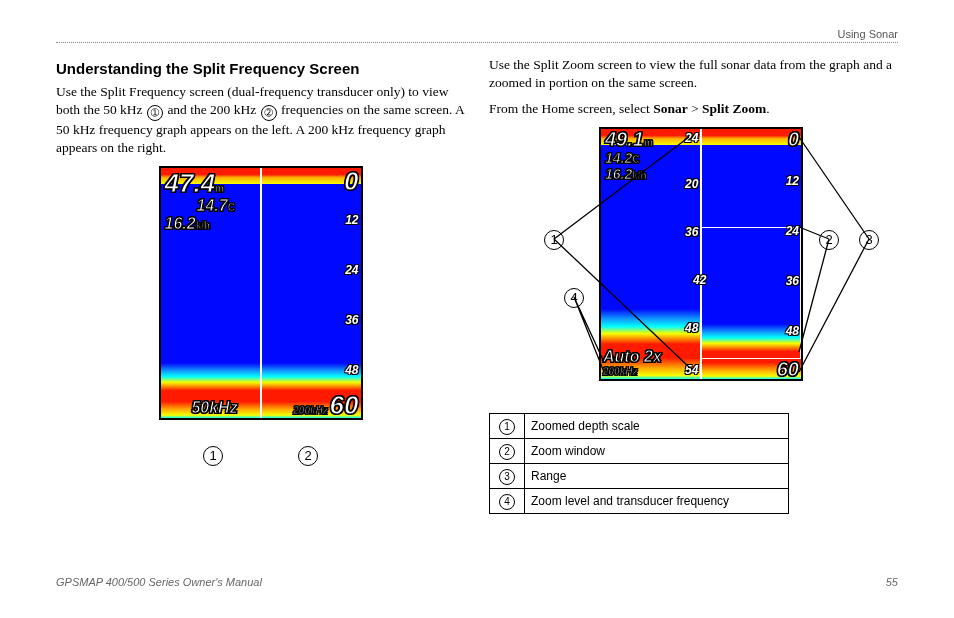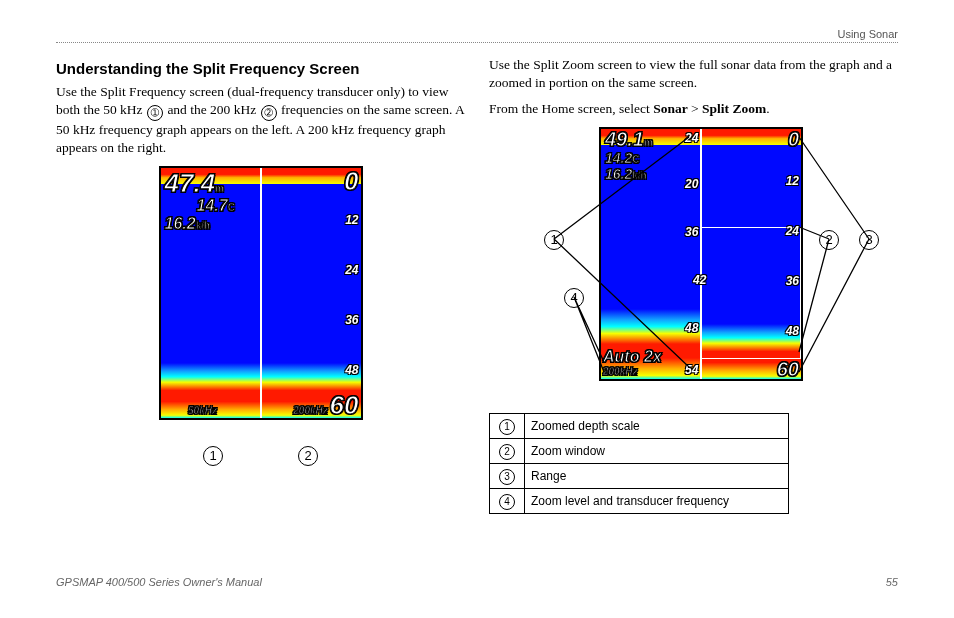--- a/index.html
+++ b/index.html
@@ -224,21 +224,21 @@
           <div class="overlay-label ov-med" style="left:4px;top:30px;margin-left:32px;"><span>14.7</span><span class="ov-unit">C</span></div>
           <div class="overlay-label ov-med" style="left:4px;top:48px;"><span>16.2</span><span class="ov-unit">k/h</span></div>
 
           <div class="overlay-label ov-big" style="right:2px;top:0;">0</div>
           <div class="tick" style="top:45px;">12</div>
           <div class="tick" style="top:95px;">24</div>
           <div class="tick" style="top:145px;">36</div>
           <div class="tick" style="top:195px;">48</div>
           <div class="overlay-label ov-big" style="right:2px;bottom:0;">60</div>
 
-          <div class="overlay-label ov-sml" style="left:42px;bottom:2px;transform:translateX(-50%);font-size:10px;">50kHz</div>
+          <div class="overlay-label ov-sml" style="left:54px;bottom:2px;transform:translateX(-50%);font-size:16px;">50kHz</div>
           <div class="overlay-label ov-sml" style="left:150px;bottom:2px;transform:translateX(-50%);font-size:10px;">200kHz</div>
         </div>
         <div class="below-callouts">
           <span class="circnum big" style="margin-right:70px;">1</span>
           <span class="circnum big">2</span>
         </div>
       </div>
     </div>
 
     <div class="col">

